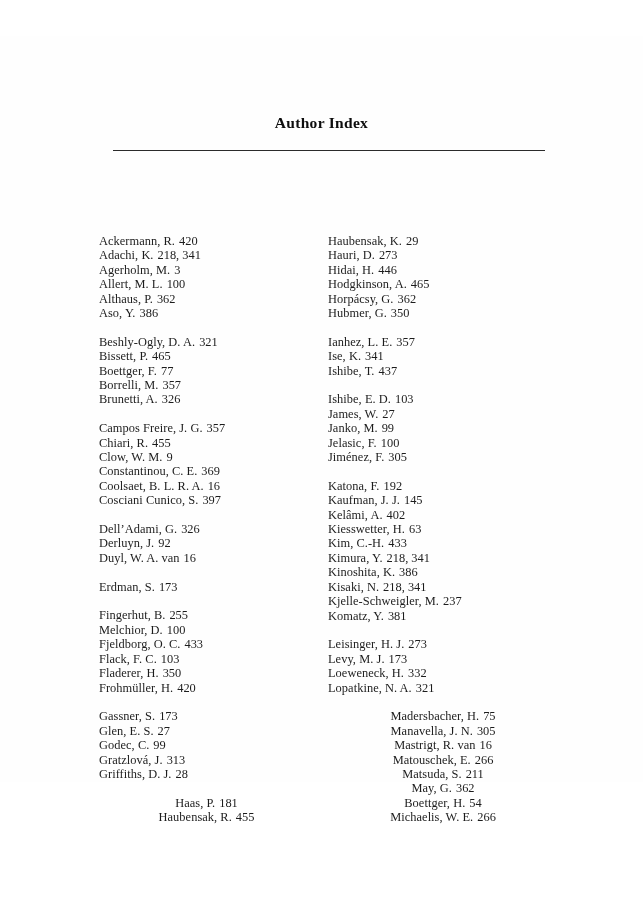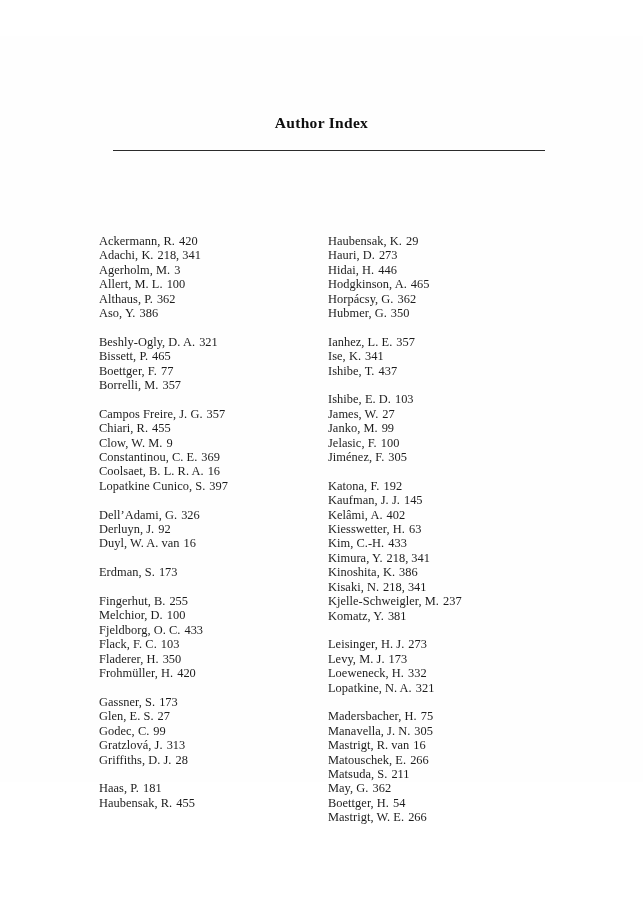--- a/index.html
+++ b/index.html
@@ -59,20 +59,21 @@
   }
   .column-right {
     left: 328px;
     width: 230px;
   }
   .letter-group {
     margin-bottom: 14.4px;
   }
   .letter-group:last-child {
     margin-bottom: 0;
+    text-align: center;
   }
   .index-entry {
     font-size: 12.4px;
     line-height: 14.4px;
     white-space: nowrap;
     color: #1c1c1c;
   }
   .entry-name {
     letter-spacing: 0.05px;
   }
@@ -97,28 +98,29 @@
           <div class="index-entry"><span class="entry-name">Agerholm, M.</span><span class="entry-pages">3</span></div>
           <div class="index-entry"><span class="entry-name">Allert, M. L.</span><span class="entry-pages">100</span></div>
           <div class="index-entry"><span class="entry-name">Althaus, P.</span><span class="entry-pages">362</span></div>
           <div class="index-entry"><span class="entry-name">Aso, Y.</span><span class="entry-pages">386</span></div>
         </div>
         <div class="letter-group">
           <div class="index-entry"><span class="entry-name">Beshly-Ogly, D. A.</span><span class="entry-pages">321</span></div>
           <div class="index-entry"><span class="entry-name">Bissett, P.</span><span class="entry-pages">465</span></div>
           <div class="index-entry"><span class="entry-name">Boettger, F.</span><span class="entry-pages">77</span></div>
           <div class="index-entry"><span class="entry-name">Borrelli, M.</span><span class="entry-pages">357</span></div>
+          <div class="index-entry"><span class="entry-name">Brunetti, A.</span><span class="entry-pages">326</span></div>
         </div>
         <div class="letter-group">
           <div class="index-entry"><span class="entry-name">Campos Freire, J. G.</span><span class="entry-pages">357</span></div>
           <div class="index-entry"><span class="entry-name">Chiari, R.</span><span class="entry-pages">455</span></div>
           <div class="index-entry"><span class="entry-name">Clow, W. M.</span><span class="entry-pages">9</span></div>
           <div class="index-entry"><span class="entry-name">Constantinou, C. E.</span><span class="entry-pages">369</span></div>
           <div class="index-entry"><span class="entry-name">Coolsaet, B. L. R. A.</span><span class="entry-pages">16</span></div>
-          <div class="index-entry"><span class="entry-name">Lopatkine Cunico, S.</span><span class="entry-pages">397</span></div>
+          <div class="index-entry"><span class="entry-name">Cosciani Cunico, S.</span><span class="entry-pages">397</span></div>
         </div>
         <div class="letter-group">
           <div class="index-entry"><span class="entry-name">Dell’Adami, G.</span><span class="entry-pages">326</span></div>
           <div class="index-entry"><span class="entry-name">Derluyn, J.</span><span class="entry-pages">92</span></div>
           <div class="index-entry"><span class="entry-name">Duyl, W. A. van</span><span class="entry-pages">16</span></div>
         </div>
         <div class="letter-group">
           <div class="index-entry"><span class="entry-name">Erdman, S.</span><span class="entry-pages">173</span></div>
         </div>
         <div class="letter-group">
@@ -181,18 +183,18 @@
           <div class="index-entry"><span class="entry-name">Lopatkine, N. A.</span><span class="entry-pages">321</span></div>
         </div>
         <div class="letter-group">
           <div class="index-entry"><span class="entry-name">Madersbacher, H.</span><span class="entry-pages">75</span></div>
           <div class="index-entry"><span class="entry-name">Manavella, J. N.</span><span class="entry-pages">305</span></div>
           <div class="index-entry"><span class="entry-name">Mastrigt, R. van</span><span class="entry-pages">16</span></div>
           <div class="index-entry"><span class="entry-name">Matouschek, E.</span><span class="entry-pages">266</span></div>
           <div class="index-entry"><span class="entry-name">Matsuda, S.</span><span class="entry-pages">211</span></div>
           <div class="index-entry"><span class="entry-name">May, G.</span><span class="entry-pages">362</span></div>
           <div class="index-entry"><span class="entry-name">Boettger, H.</span><span class="entry-pages">54</span></div>
-          <div class="index-entry"><span class="entry-name">Mastrigt, W. E.</span><span class="entry-pages">266</span></div>
+          <div class="index-entry"><span class="entry-name">Michaelis, W. E.</span><span class="entry-pages">266</span></div>
         </div>
       </div>
   </div>
 
 </div>
 
 </body></html>

